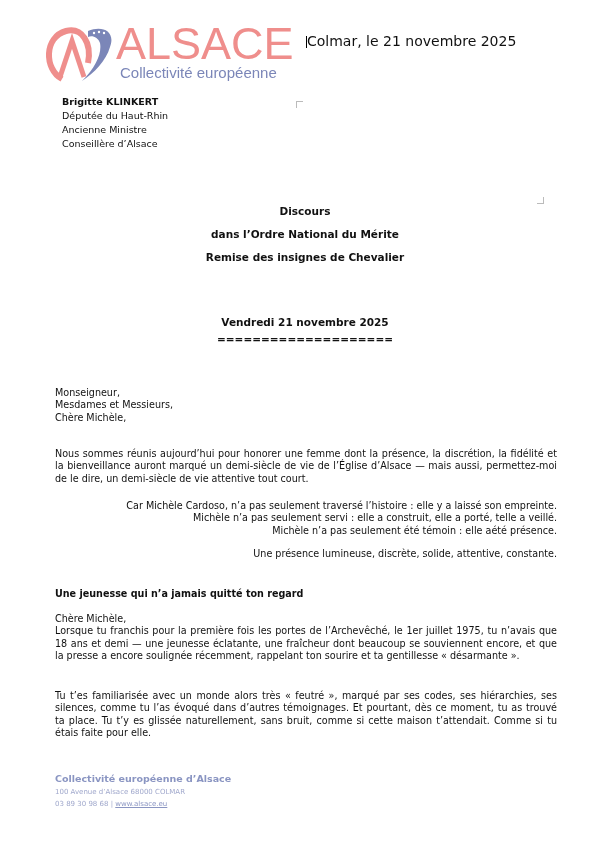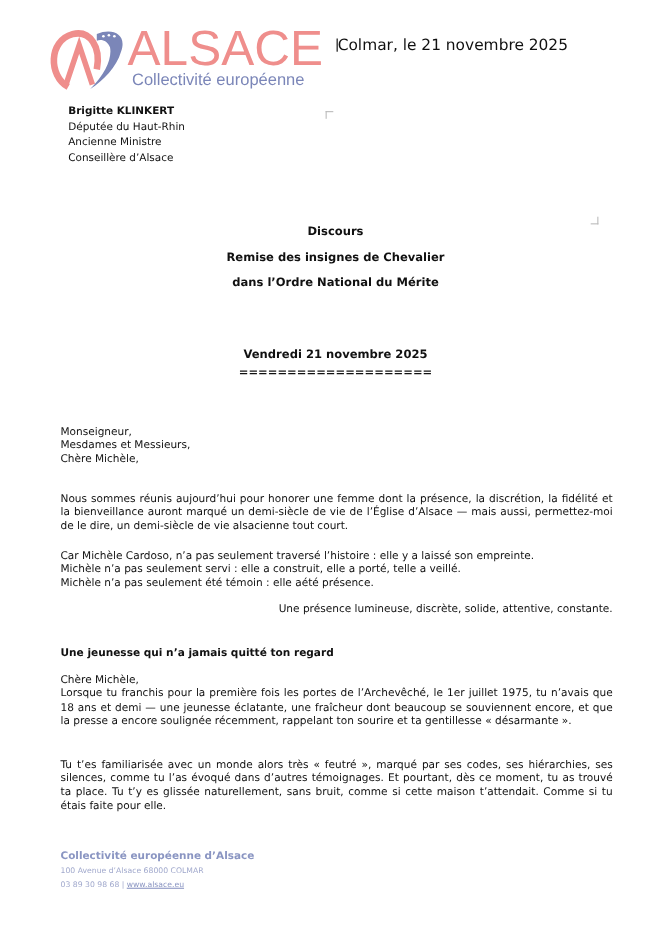--- a/index.html
+++ b/index.html
@@ -18,21 +18,21 @@
   .corner { width: 6px; height: 6px; border-color: #bbb; border-style: solid; }
   .corner-tl { left: 296px; top: 101px; border-width: 1px 0 0 1px; }
   .corner-br { left: 537px; top: 197px; border-width: 0 1px 1px 0; }
   .title-block { left: 150px; width: 310px; top: 200px; text-align: center; font-weight: bold;
                  font-size: 10.5px; line-height: 23px; }
   .date-title { left: 150px; width: 310px; top: 314px; text-align: center; font-weight: bold; font-size: 10.5px; line-height: 17px; }
   .body { left: 55px; width: 502px; font-size: 9.6px; line-height: 12.3px; text-align: justify; }
   .body p { margin: 0; }
   .greet { top: 387px; text-align: left; }
   .p1 { top: 448px; }
-  .p2 { top: 500px; text-align: left; }
+  .p2 { top: 500px; text-align: right; }
   .p3 { top: 548px; text-align: right; }
   .section { top: 588px; font-weight: bold; text-align: left; }
   .p4 { top: 613px; }
   .p5 { top: 690px; }
   .footer { left: 55px; top: 773px; }
   .footer-title { font-size: 9.5px; font-weight: bold; color: #8a95c2; }
   .footer-line { font-size: 7px; color: #a0a8cc; margin-top: 4px; }
   .footer-link { color: #8a95c2; text-decoration: underline; }
 </style>
 </head>
@@ -60,36 +60,36 @@
   <div>Députée du Haut-Rhin</div>
   <div>Ancienne Ministre</div>
   <div>Conseillère d’Alsace</div>
 </div>
 
 <div class="abs corner corner-tl"></div>
 <div class="abs corner corner-br"></div>
 
 <div class="abs title-block">
   <div>Discours</div>
+  <div>dans l’Ordre National  du Mérite</div>
   <div>Remise des insignes de Chevalier</div>
-  <div>dans l’Ordre National  du Mérite</div>
 </div>
 
 <div class="abs date-title">
   <div>Vendredi 21 novembre 2025</div>
   <div>====================</div>
 </div>
 
 <div class="abs body greet">
   <p>Monseigneur,</p>
   <p>Mesdames  et Messieurs,</p>
   <p>Chère Michèle,</p>
 </div>
 
-<div class="abs body p1">Nous sommes réunis aujourd’hui pour honorer une femme dont la présence, la discrétion, la fidélité et la bienveillance auront marqué un demi-siècle de vie de l’Église d’Alsace — mais aussi, permettez-moi de le dire, un demi-siècle de vie alsacienne tout court.</div>
+<div class="abs body p1">Nous sommes réunis aujourd’hui pour honorer une femme dont la présence, la discrétion, la fidélité et la bienveillance auront marqué un demi-siècle de vie de l’Église d’Alsace — mais aussi, permettez-moi de le dire, un demi-siècle de vie attentive tout court.</div>
 
 <div class="abs body p2">
   <p>Car Michèle Cardoso,  n’a pas seulement traversé  l’histoire : elle y a laissé son empreinte.</p>
   <p>Michèle n’a pas seulement  servi : elle a construit,  elle a porté, telle a veillé.</p>
   <p>Michèle n’a pas seulement  été témoin : elle aété présence.</p>
 </div>
 
 <div class="abs body p3">Une présence  lumineuse,  discrète, solide, attentive, constante.</div>
 
 <div class="abs body section">Une jeunesse qui n’a jamais quitté ton regard</div>

